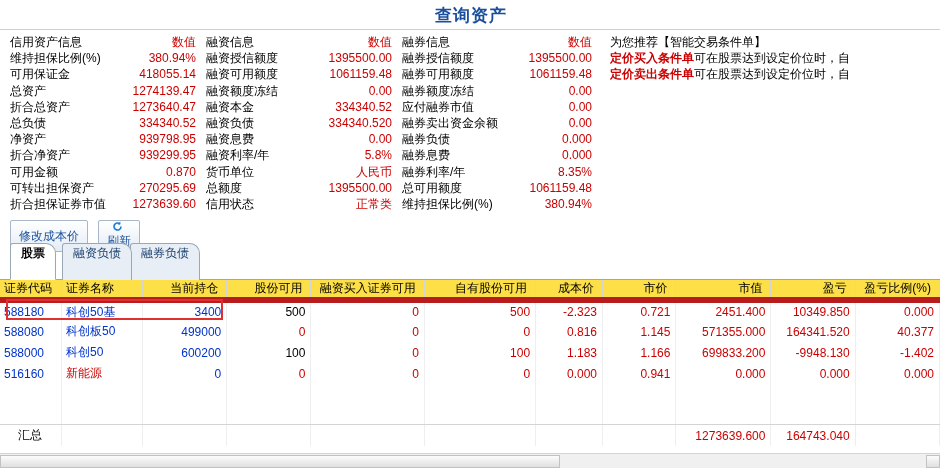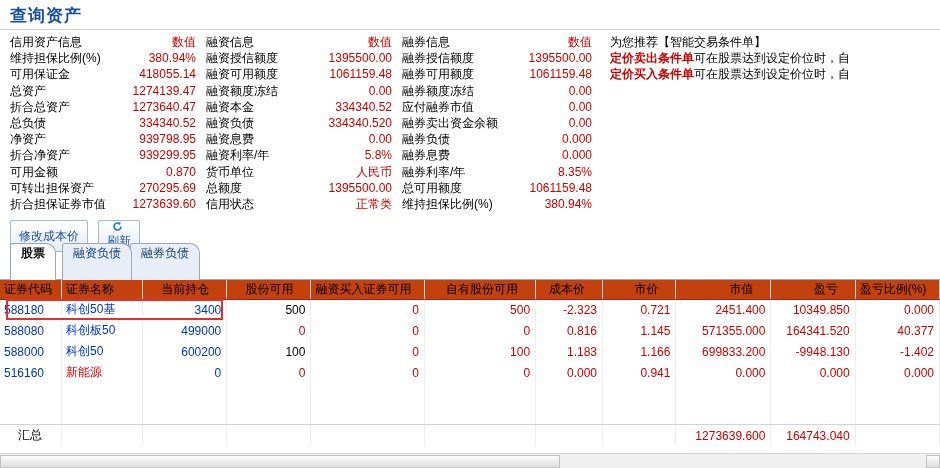--- a/index.html
+++ b/index.html
@@ -15,20 +15,21 @@
     position: relative;
     width: 940px; height: 468px;
     background: #ffffff;
   }
 
   
   .title-bar {
     padding: 4px 8px 2px 10px;
     border-bottom: 1px solid #cfcfcf;
     background: #ffffff;
+    text-align: center;
   }
   .title-bar .title {
     font-size: 17px;
     font-weight: bold;
     color: #1a4f9c;
     letter-spacing: 1px;
   }
 
   
   .summary {
@@ -150,27 +151,27 @@
 
   
   .grid {
     width: 940px;
     border-collapse: collapse;
     table-layout: fixed;
     font-size: 12px;
   }
   .grid th {
     height: 19px;
-    background: #c2410c;
+    background: #fde047;
     border-right: 1px solid #d4d4d4;
-    border-bottom: 1px solid #b91c1c;
+    border-bottom: 6px solid #b91c1c;
     font-weight: normal;
     color: #000000;
     text-align: right;
-    padding: 0 17px 0 4px;
+    padding: 0 8px 0 4px;
     white-space: nowrap;
   }
   .grid th.c0, .grid th.c1 { text-align: left; }
   .grid td {
     height: 21px;
     border-right: 1px solid #eeeeee;
     padding: 0 5px 0 4px;
     text-align: right;
     white-space: nowrap;
     color: #cc0000;
@@ -384,22 +385,22 @@
             <span class="val">1061159.48</span>
           </div>
         <div class="row">
             <span class="lbl">维持担保比例(%)</span>
             <span class="val">380.94%</span>
           </div>
       </div>
 
       <div class="recommend">
         <div class="rec-title">为您推荐【智能交易条件单】</div>
+        <div class="rec-line"><span class="hl">定价买入条件单</span><span>可在股票达到设定价位时，自</span></div>
         <div class="rec-line"><span class="hl">定价卖出条件单</span><span>可在股票达到设定价位时，自</span></div>
-        <div class="rec-line"><span class="hl">定价买入条件单</span><span>可在股票达到设定价位时，自</span></div>
       </div>
     </div>
   </div>
 
   <div class="btn-row">
     <div class="btn">
       <span>修改成本价</span>
     </div>
     <div class="btn">
       <span class="refresh-ico">

